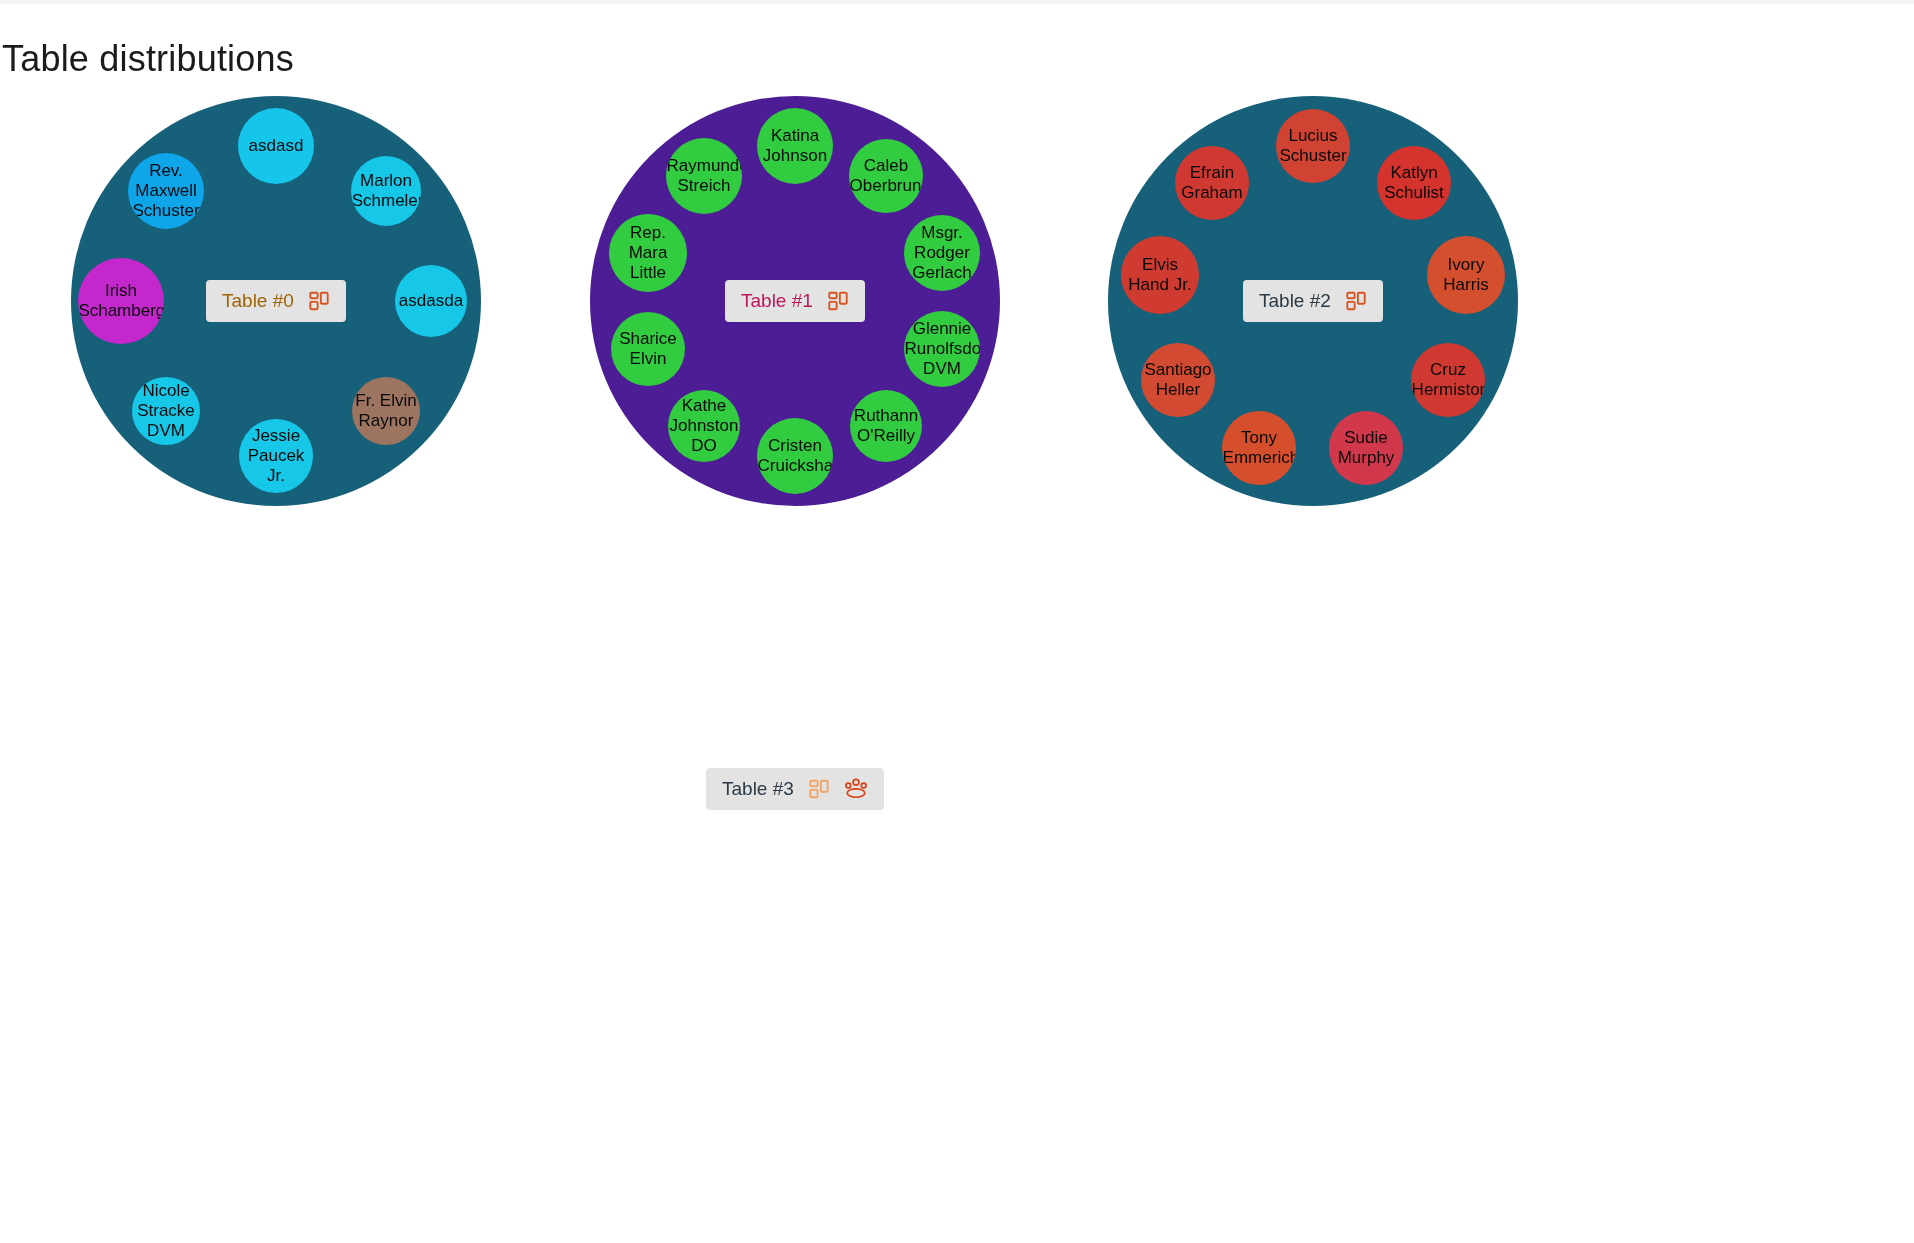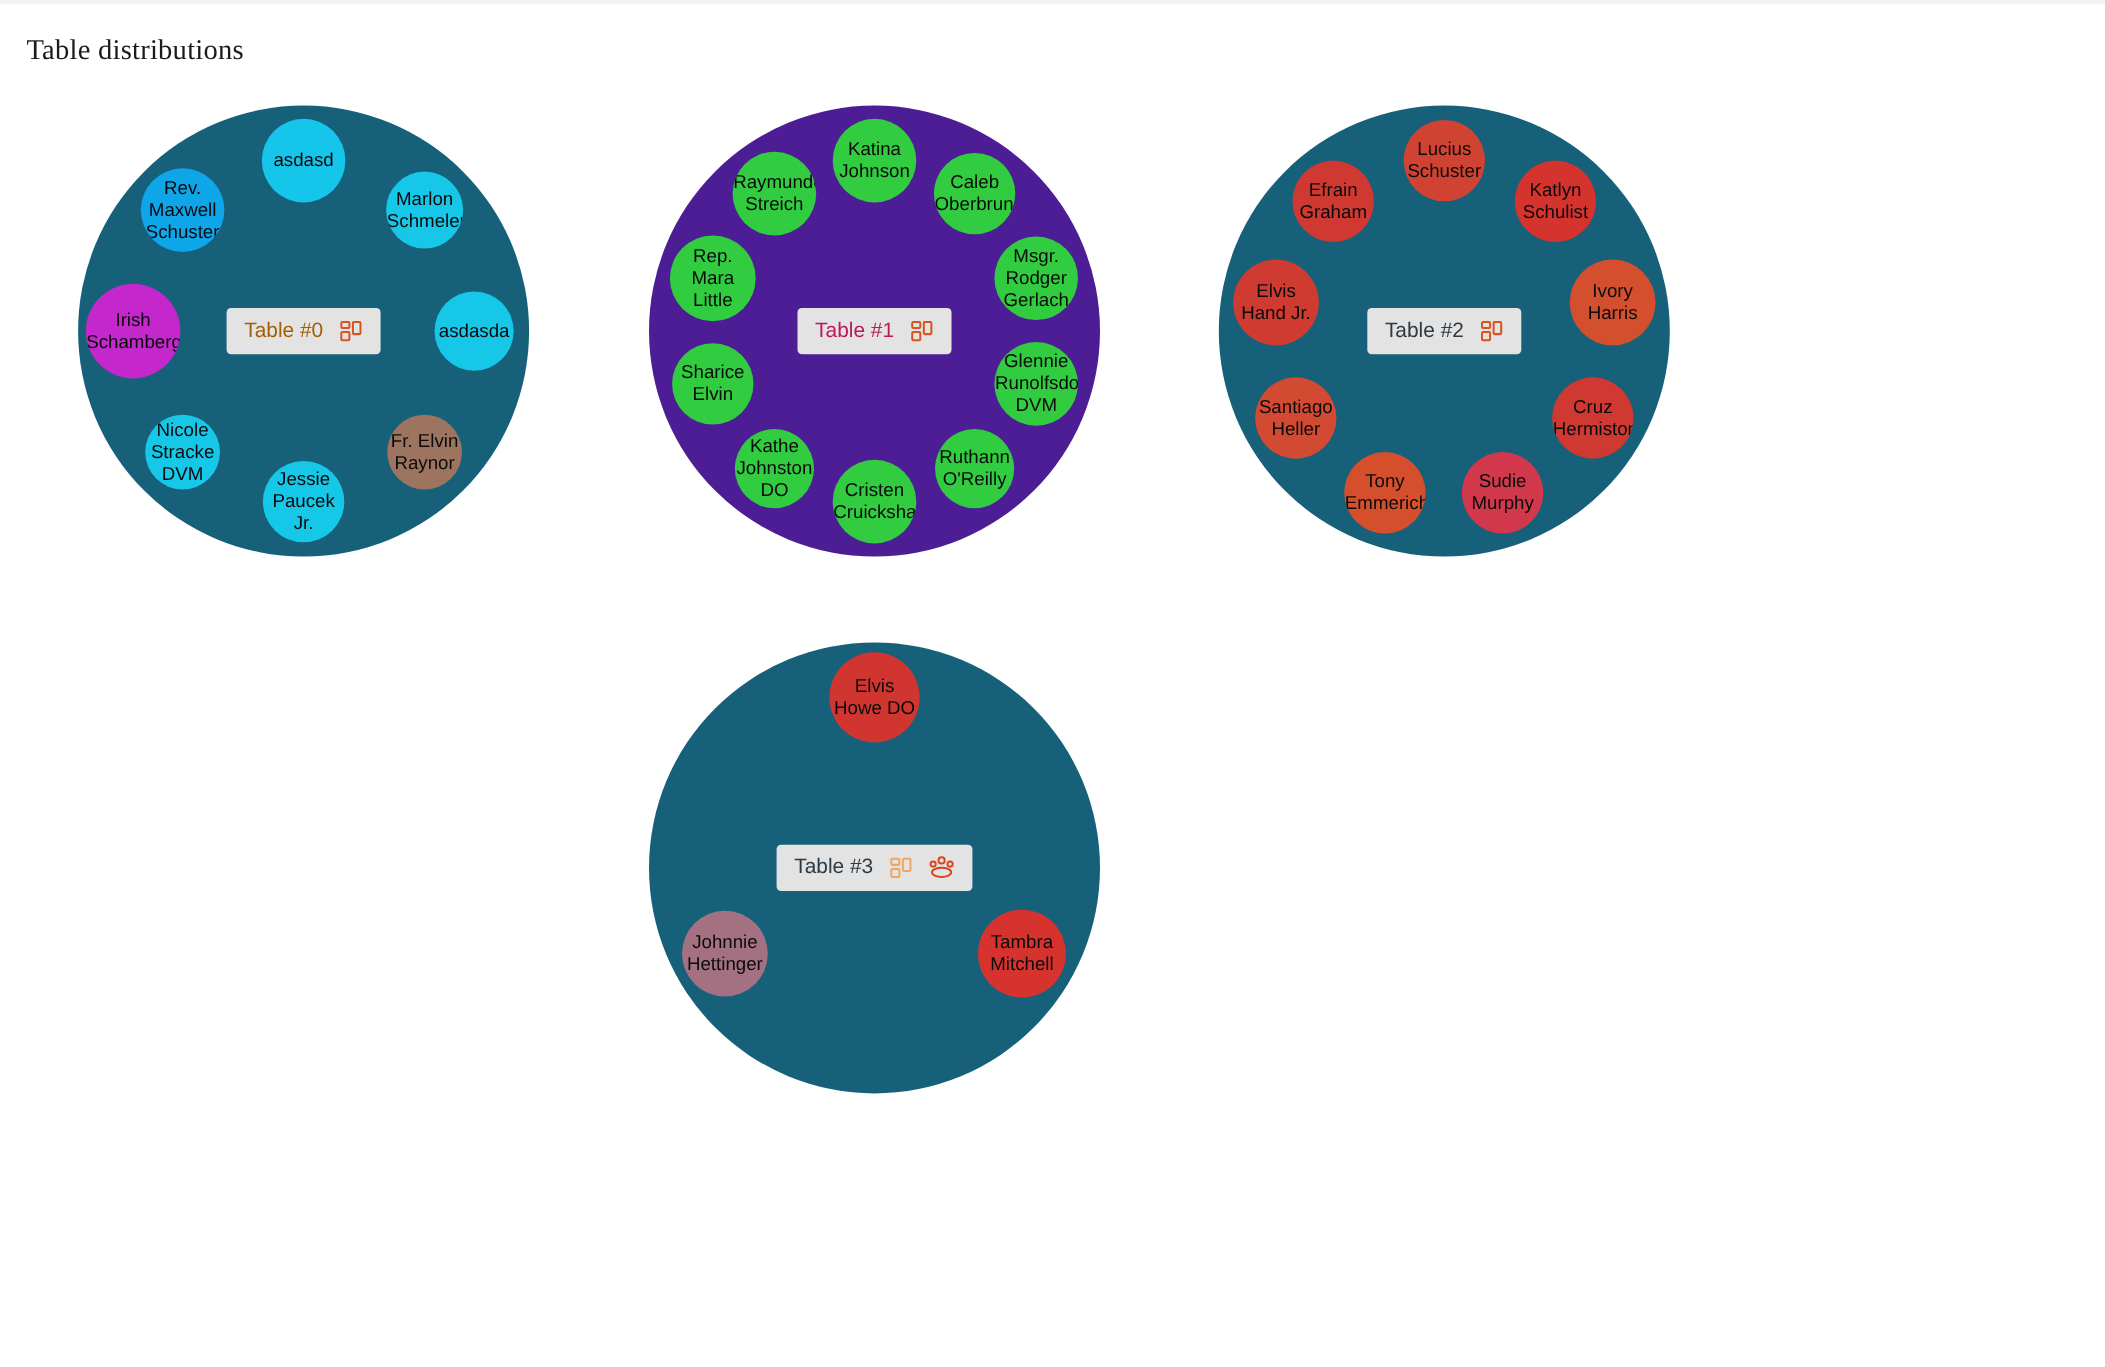--- a/index.html
+++ b/index.html
@@ -17,24 +17,24 @@
     background: #ffffff;
   }
   .topline {
     position: absolute;
     left: 0; top: 0;
     width: 1914px; height: 4px;
     background: #f4f4f4;
   }
   #page-title {
     position: absolute;
-    left: 24px;
+    left: 2px;
     top: 14px;
-    font-family: Liberation Serif, serif;
-    font-size: 26px;
+    font-family: Liberation Sans, sans-serif;
+    font-size: 36px;
     font-weight: 400;
     color: #1b1b1b;
     letter-spacing: 0.2px;
     white-space: nowrap;
   }
   .tables-area {
     position: absolute;
     left: 0; top: 0;
     width: 1914px; height: 1243px;
   }
@@ -210,31 +210,20 @@
       <div class="table-label" style="background: rgb(227, 227, 227); left: 1243px; top: 280px;">
         <span class="lbl-text" style="color: rgb(43, 58, 69);">Table #2</span>
         <span class="icon-btn">
           <svg width="22" height="22" viewBox="0 0 24 24" fill="none" stroke="#d9531e" stroke-width="2">
             <rect x="2.5" y="3" width="8" height="6" rx="1"></rect>
             <rect x="2.5" y="13" width="8" height="8" rx="1"></rect>
             <rect x="14" y="3" width="7.5" height="12" rx="1"></rect>
           </svg>
         </span>
       </div>
-      <div class="table-circle" style="left: 590px; top: 584px; width: 410px; height: 410px; background: rgb(23, 96, 122);">
-        <div class="seat" style="left: 164px; top: 9px; width: 82px; height: 82px; background: rgb(209, 53, 48);">
-          <span>Elvis Howe DO</span>
-        </div>
-        <div class="seat" style="left: 299px; top: 243px; width: 80px; height: 80px; background: rgb(214, 51, 46);">
-          <span>Tambra Mitchell</span>
-        </div>
-        <div class="seat" style="left: 30px; top: 244px; width: 78px; height: 78px; background: rgb(163, 113, 130);">
-          <span>Johnnie Hettinger</span>
-        </div>
-      </div>
       <div class="table-label" style="background: rgb(227, 227, 227); left: 706px; top: 768px;">
         <span class="lbl-text" style="color: rgb(43, 58, 69);">Table #3</span>
         <span class="icon-btn">
           <svg width="22" height="22" viewBox="0 0 24 24" fill="none" stroke="#f0a565" stroke-width="2">
             <rect x="2.5" y="3" width="8" height="6" rx="1"></rect>
             <rect x="2.5" y="13" width="8" height="8" rx="1"></rect>
             <rect x="14" y="3" width="7.5" height="12" rx="1"></rect>
           </svg>
         </span>
         <span class="icon-btn">

